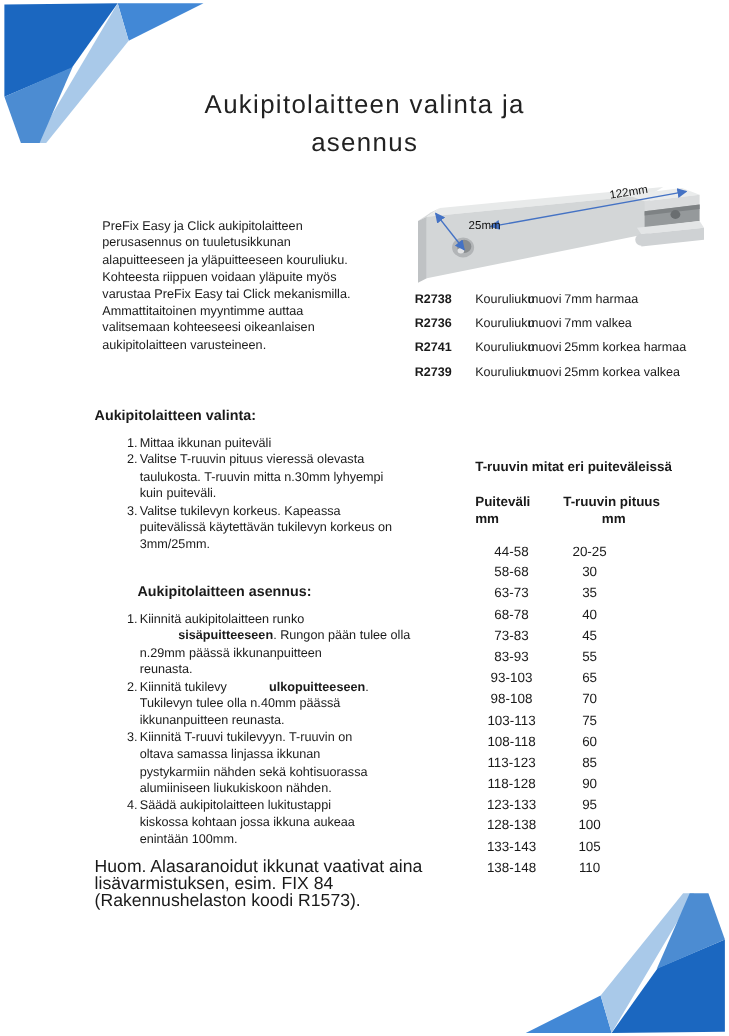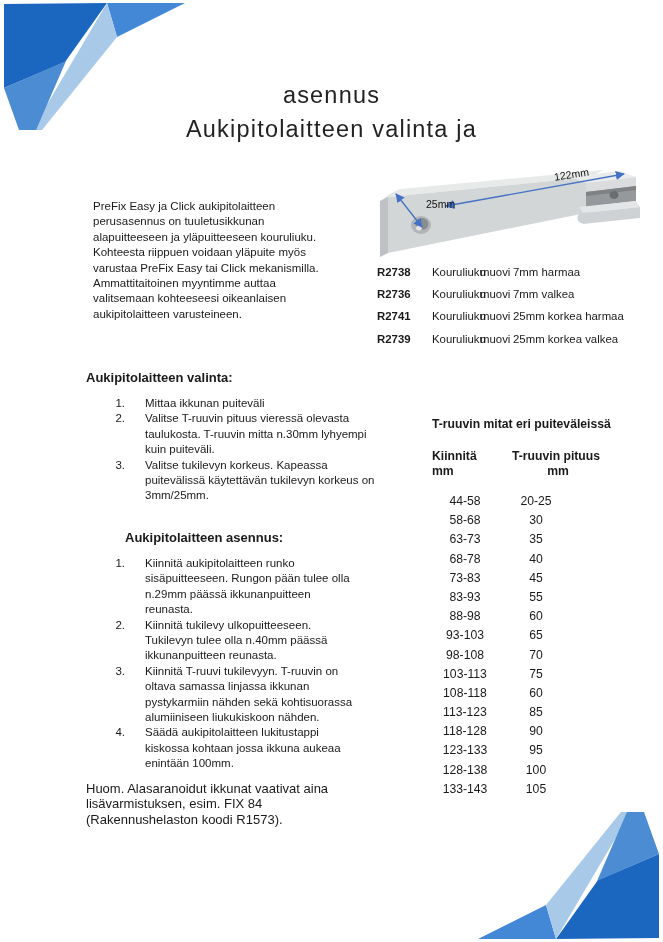--- a/index.html
+++ b/index.html
@@ -21,28 +21,28 @@
   .product-row { display:grid; grid-template-columns:55px 48px 33px auto; height:22.2px; }
   .product-code { font-weight:bold; }
 
   .sec-heading { position:absolute; font-size:13px; font-weight:bold; }
   .sec-heading.valinta { left:86px; top:370px; }
   .sec-heading.asennus { left:86px; top:530px;margin-left:39px; }
 
   .olist { position:absolute; left:105px; width:300px; font-size:11.5px; line-height:15.4px; counter-reset:li; }
   .olist.valinta { top:396px; }
   .olist.asennus { top:556px; }
-  .oli { display:grid; grid-template-columns:20px 268px; column-gap:20px; }
+  .oli { display:grid; grid-template-columns:20px 268px; column-gap:2px; }
   .oli .num { text-align:right; }
   .oli .num::before { counter-increment:li; content:counter(li) "."; }
   .oli .txt { white-space:pre-line; }
-  .oli .txt .bold { font-weight:normal; }
+  .oli .txt .bold { font-weight:bold;margin-left:35px; }
 
   .note { position:absolute; left:86px; top:781px; width:300px;
-    font-size:13px; line-height:15.4px; white-space:pre-line; }
+    font-size:16px; line-height:15.4px; white-space:pre-line; }
 
   .tbl-title { position:absolute; left:432px; top:417px; font-size:12.2px; font-weight:bold; }
   .tbl-head { position:absolute; top:449px; font-size:12.2px; font-weight:bold; line-height:15px; }
   .tbl-head.col1 { left:432px; }
   .tbl-head.col2 { left:512px; width:92px; }
   .tbl-head.col2 .unit { text-align:center; }
   .tbl-rows { position:absolute; left:433px; top:475px; font-size:12.2px;margin-top:19px; }
   .tbl-row { display:grid; grid-template-columns:64px 78px; height:19.2px; }
   .tbl-row .c1, .tbl-row .c2 { text-align:center; }
 </style>
@@ -60,22 +60,22 @@
     </g>
     <g transform="rotate(180 331.5 471)">
       <polygon points="4,4 107,3 65,62 4,88" fill="#1B67C0"></polygon>
       <polygon points="107,3 185,3 117,37" fill="#4288D6"></polygon>
       <polygon points="107,3 117,37 42,130 32,130" fill="#A9C9E9"></polygon>
       <polygon points="4,88 66,61 36,130 19,130" fill="#4C8CD2"></polygon>
     </g>
   </svg>
 
   <div class="title-block">
+    <div>Aukipitolaitteen valinta ja</div>
     <div>asennus</div>
-    <div>Aukipitolaitteen valinta ja</div>
   </div>
 
   <div class="intro">PreFix Easy ja Click aukipitolaitteen
 perusasennus on tuuletusikkunan
 alapuitteeseen ja yläpuitteeseen kouruliuku.
 Kohteesta riippuen voidaan yläpuite myös
 varustaa PreFix Easy tai Click mekanismilla.
 Ammattitaitoinen myyntimme auttaa
 valitsemaan kohteeseesi oikeanlaisen
 aukipitolaitteen varusteineen.</div>
@@ -198,21 +198,21 @@
 enintään 100mm.</span><span class="bold"></span><span></span></span>
       </div>
     </div>
 
   <div class="note">Huom. Alasaranoidut ikkunat vaativat aina
 lisävarmistuksen, esim. FIX 84
 (Rakennushelaston koodi R1573).</div>
 
   <div class="tbl-title">T-ruuvin mitat eri puiteväleissä</div>
   <div class="tbl-head col1">
-    <div>Kiinnitä</div>
+    <div>Puiteväli</div>
     <div>mm</div>
   </div>
   <div class="tbl-head col2">
     <div>T-ruuvin pituus</div>
     <div class="unit">mm</div>
   </div>
   <div class="tbl-rows">
 
       <div class="tbl-row">
         <span class="c1">44-58</span>
@@ -237,24 +237,20 @@
       <div class="tbl-row">
         <span class="c1">73-83</span>
         <span class="c2">45</span>
       </div>
 
       <div class="tbl-row">
         <span class="c1">83-93</span>
         <span class="c2">55</span>
       </div>
 
-      <div class="tbl-row">
-        <span class="c1">88-98</span>
-        <span class="c2">60</span>
-      </div>
 
       <div class="tbl-row">
         <span class="c1">93-103</span>
         <span class="c2">65</span>
       </div>
 
       <div class="tbl-row">
         <span class="c1">98-108</span>
         <span class="c2">70</span>
       </div>
@@ -287,15 +283,19 @@
       <div class="tbl-row">
         <span class="c1">128-138</span>
         <span class="c2">100</span>
       </div>
 
       <div class="tbl-row">
         <span class="c1">133-143</span>
         <span class="c2">105</span>
       </div>
 
+      <div class="tbl-row">
+        <span class="c1">138-148</span>
+        <span class="c2">110</span>
+      </div>
     </div>
 
 </div>
 
 </body></html>

